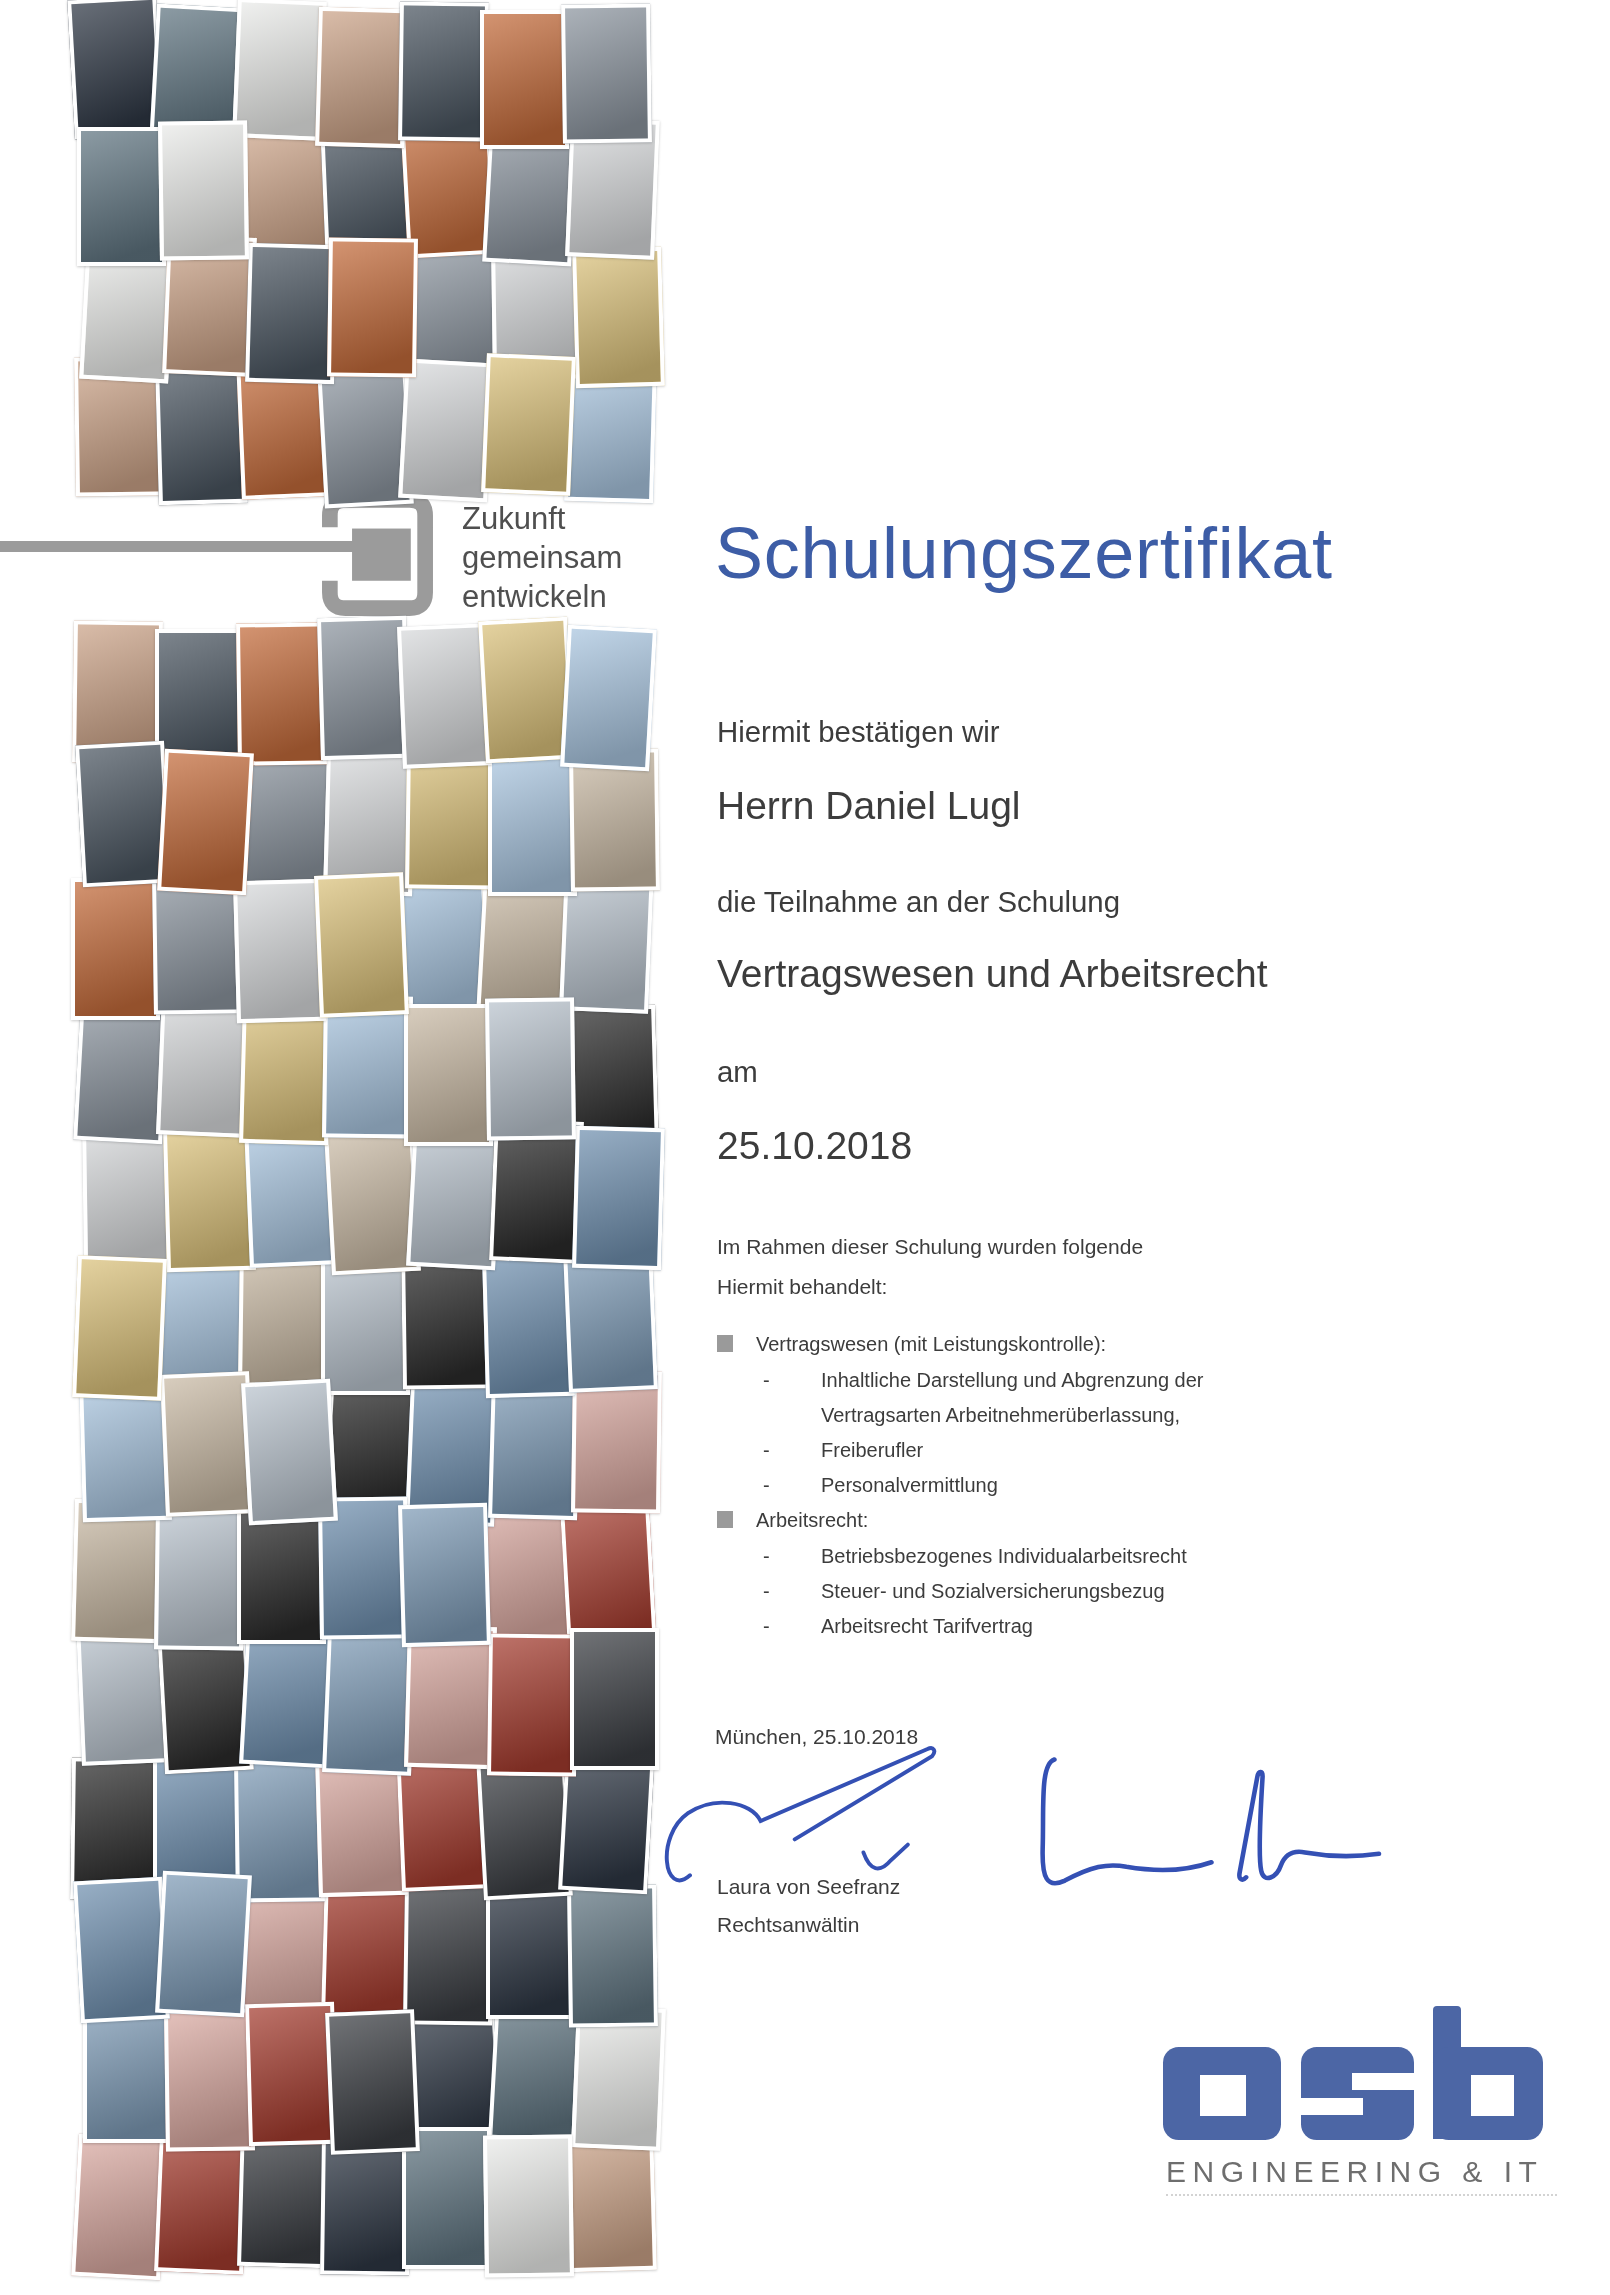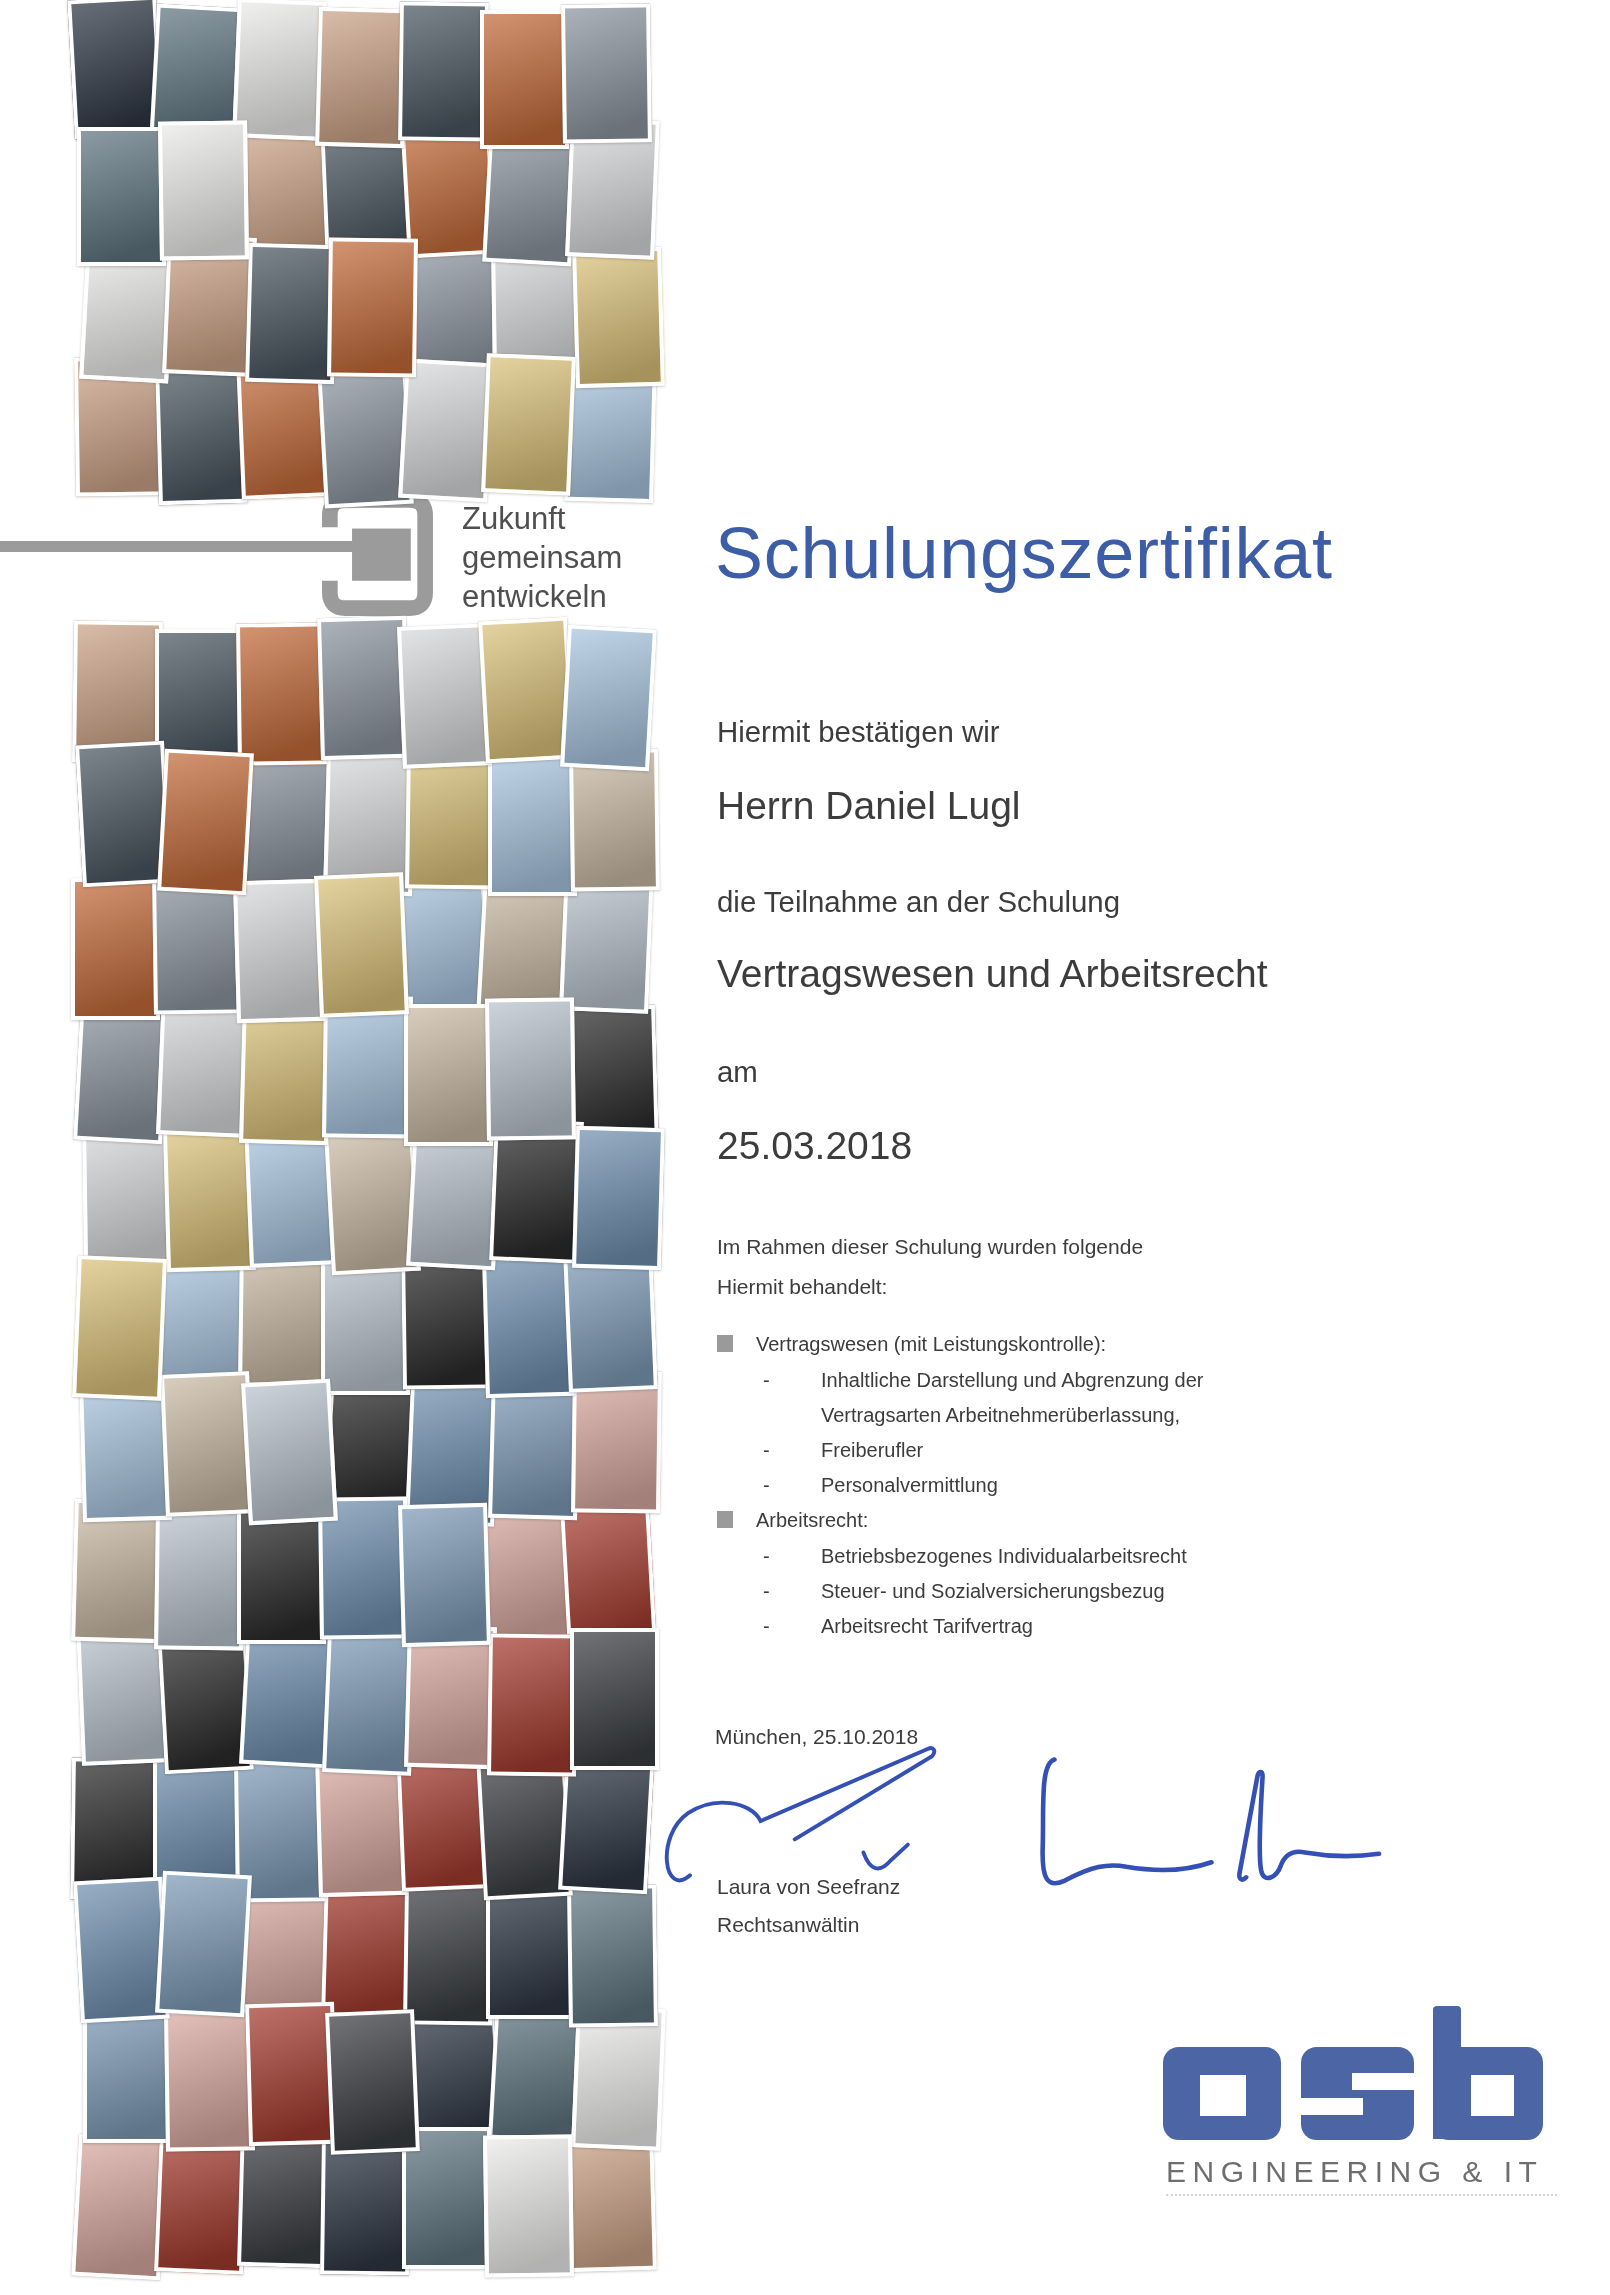--- a/index.html
+++ b/index.html
@@ -179,21 +179,21 @@
     <div>entwickeln</div>
   </div>
 
   <div id="cert-title" class="abs" style="left:715px; top:512px; color:#3d5da6;">Schulungszertifikat</div>
 
   <div class="abs t44" style="left:717px; top:715px;">Hiermit bestätigen wir</div>
   <div class="abs t60" style="left:717px; top:784px;">Herrn Daniel Lugl</div>
   <div class="abs t44" style="left:717px; top:885px;">die Teilnahme an der Schulung</div>
   <div class="abs t60" style="left:717px; top:952px;">Vertragswesen und Arbeitsrecht</div>
   <div class="abs t44" style="left:717px; top:1055px;">am</div>
-  <div class="abs t60" style="left:717px; top:1124px;">25.03.2018</div>
+  <div class="abs t60" style="left:717px; top:1124px;">25.10.2018</div>
   <div class="abs t42" style="left:717px; top:1235px;">Im Rahmen dieser Schulung wurden folgende</div>
   <div class="abs t42" style="left:717px; top:1275px;">Hiermit behandelt:</div>
 
   <div id="topics" class="abs" style="left:717px; top:1327px;">
       <div class="topic lvl1">
         <span class="marker"><span class="sq" style="display: inline-block;"></span></span>
         <span>Vertragswesen (mit Leistungskontrolle):</span>
       </div>
       <div class="topic lvl2">
         <span class="marker dash">-</span>

